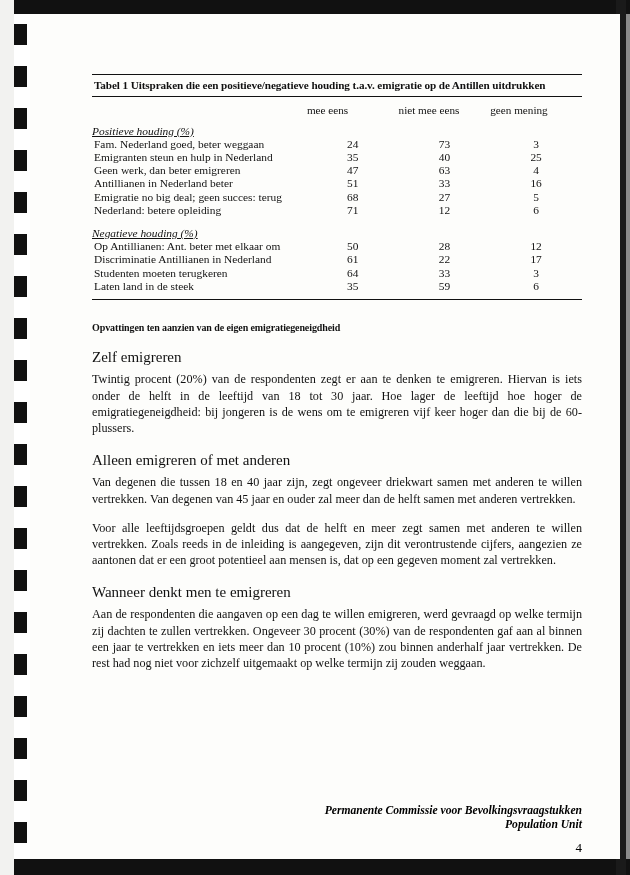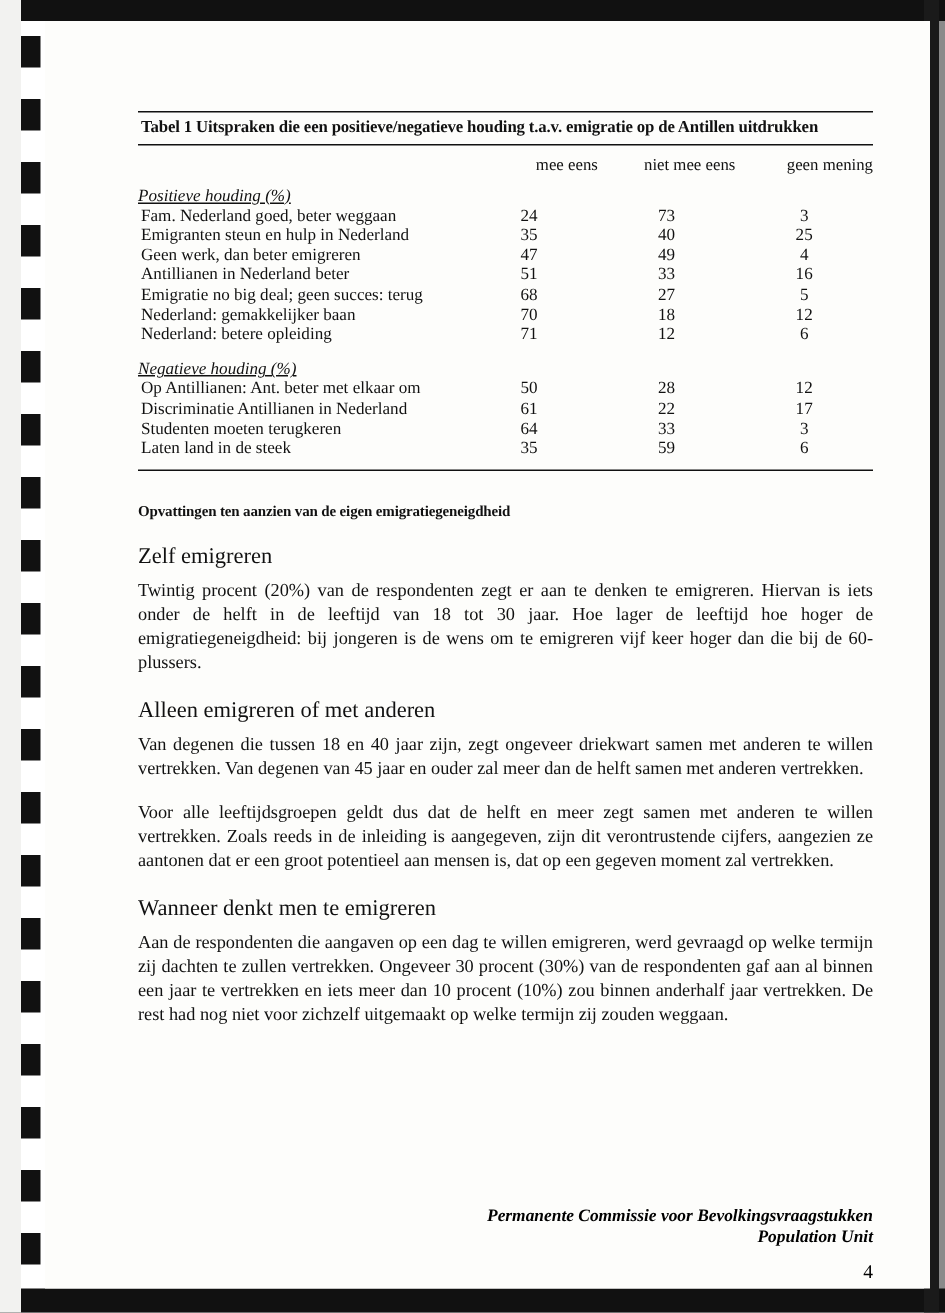--- a/index.html
+++ b/index.html
@@ -88,21 +88,21 @@
     padding: 4px 0 5px 2px;
     letter-spacing: -0.1px;
   }
   table.data {
     width: 100%;
     border-collapse: collapse;
     font-size: 11.4px;
   }
   table.data th {
     font-weight: normal;
-    text-align: right;
+    text-align: left;
     padding: 7px 0 8px 0;
     font-size: 11.2px;
   }
   table.data th.lead {
     width: 215px;
   }
   table.data td {
     padding: 0.6px 0;
     vertical-align: top;
   }
@@ -230,40 +230,34 @@
             </tr>
             <tr>
               <td class="label">Emigranten steun en hulp in Nederland</td>
               <td class="num">35</td>
               <td class="num">40</td>
               <td class="num">25</td>
             </tr>
             <tr>
               <td class="label">Geen werk, dan beter emigreren</td>
               <td class="num">47</td>
-              <td class="num">49</td>
+              <td class="num">63</td>
               <td class="num">4</td>
             </tr>
             <tr>
               <td class="label">Antillianen in Nederland beter</td>
               <td class="num">51</td>
               <td class="num">33</td>
               <td class="num">16</td>
             </tr>
             <tr>
               <td class="label">Emigratie no big deal; geen succes: terug</td>
               <td class="num">68</td>
               <td class="num">27</td>
               <td class="num">5</td>
-            </tr>
-            <tr>
-              <td class="label">Nederland: gemakkelijker baan</td>
-              <td class="num">70</td>
-              <td class="num">18</td>
-              <td class="num">12</td>
             </tr>
             <tr>
               <td class="label">Nederland: betere opleiding</td>
               <td class="num">71</td>
               <td class="num">12</td>
               <td class="num">6</td>
             </tr>
             <tr>
               <td class="spacer" colspan="4"></td>
             </tr>

